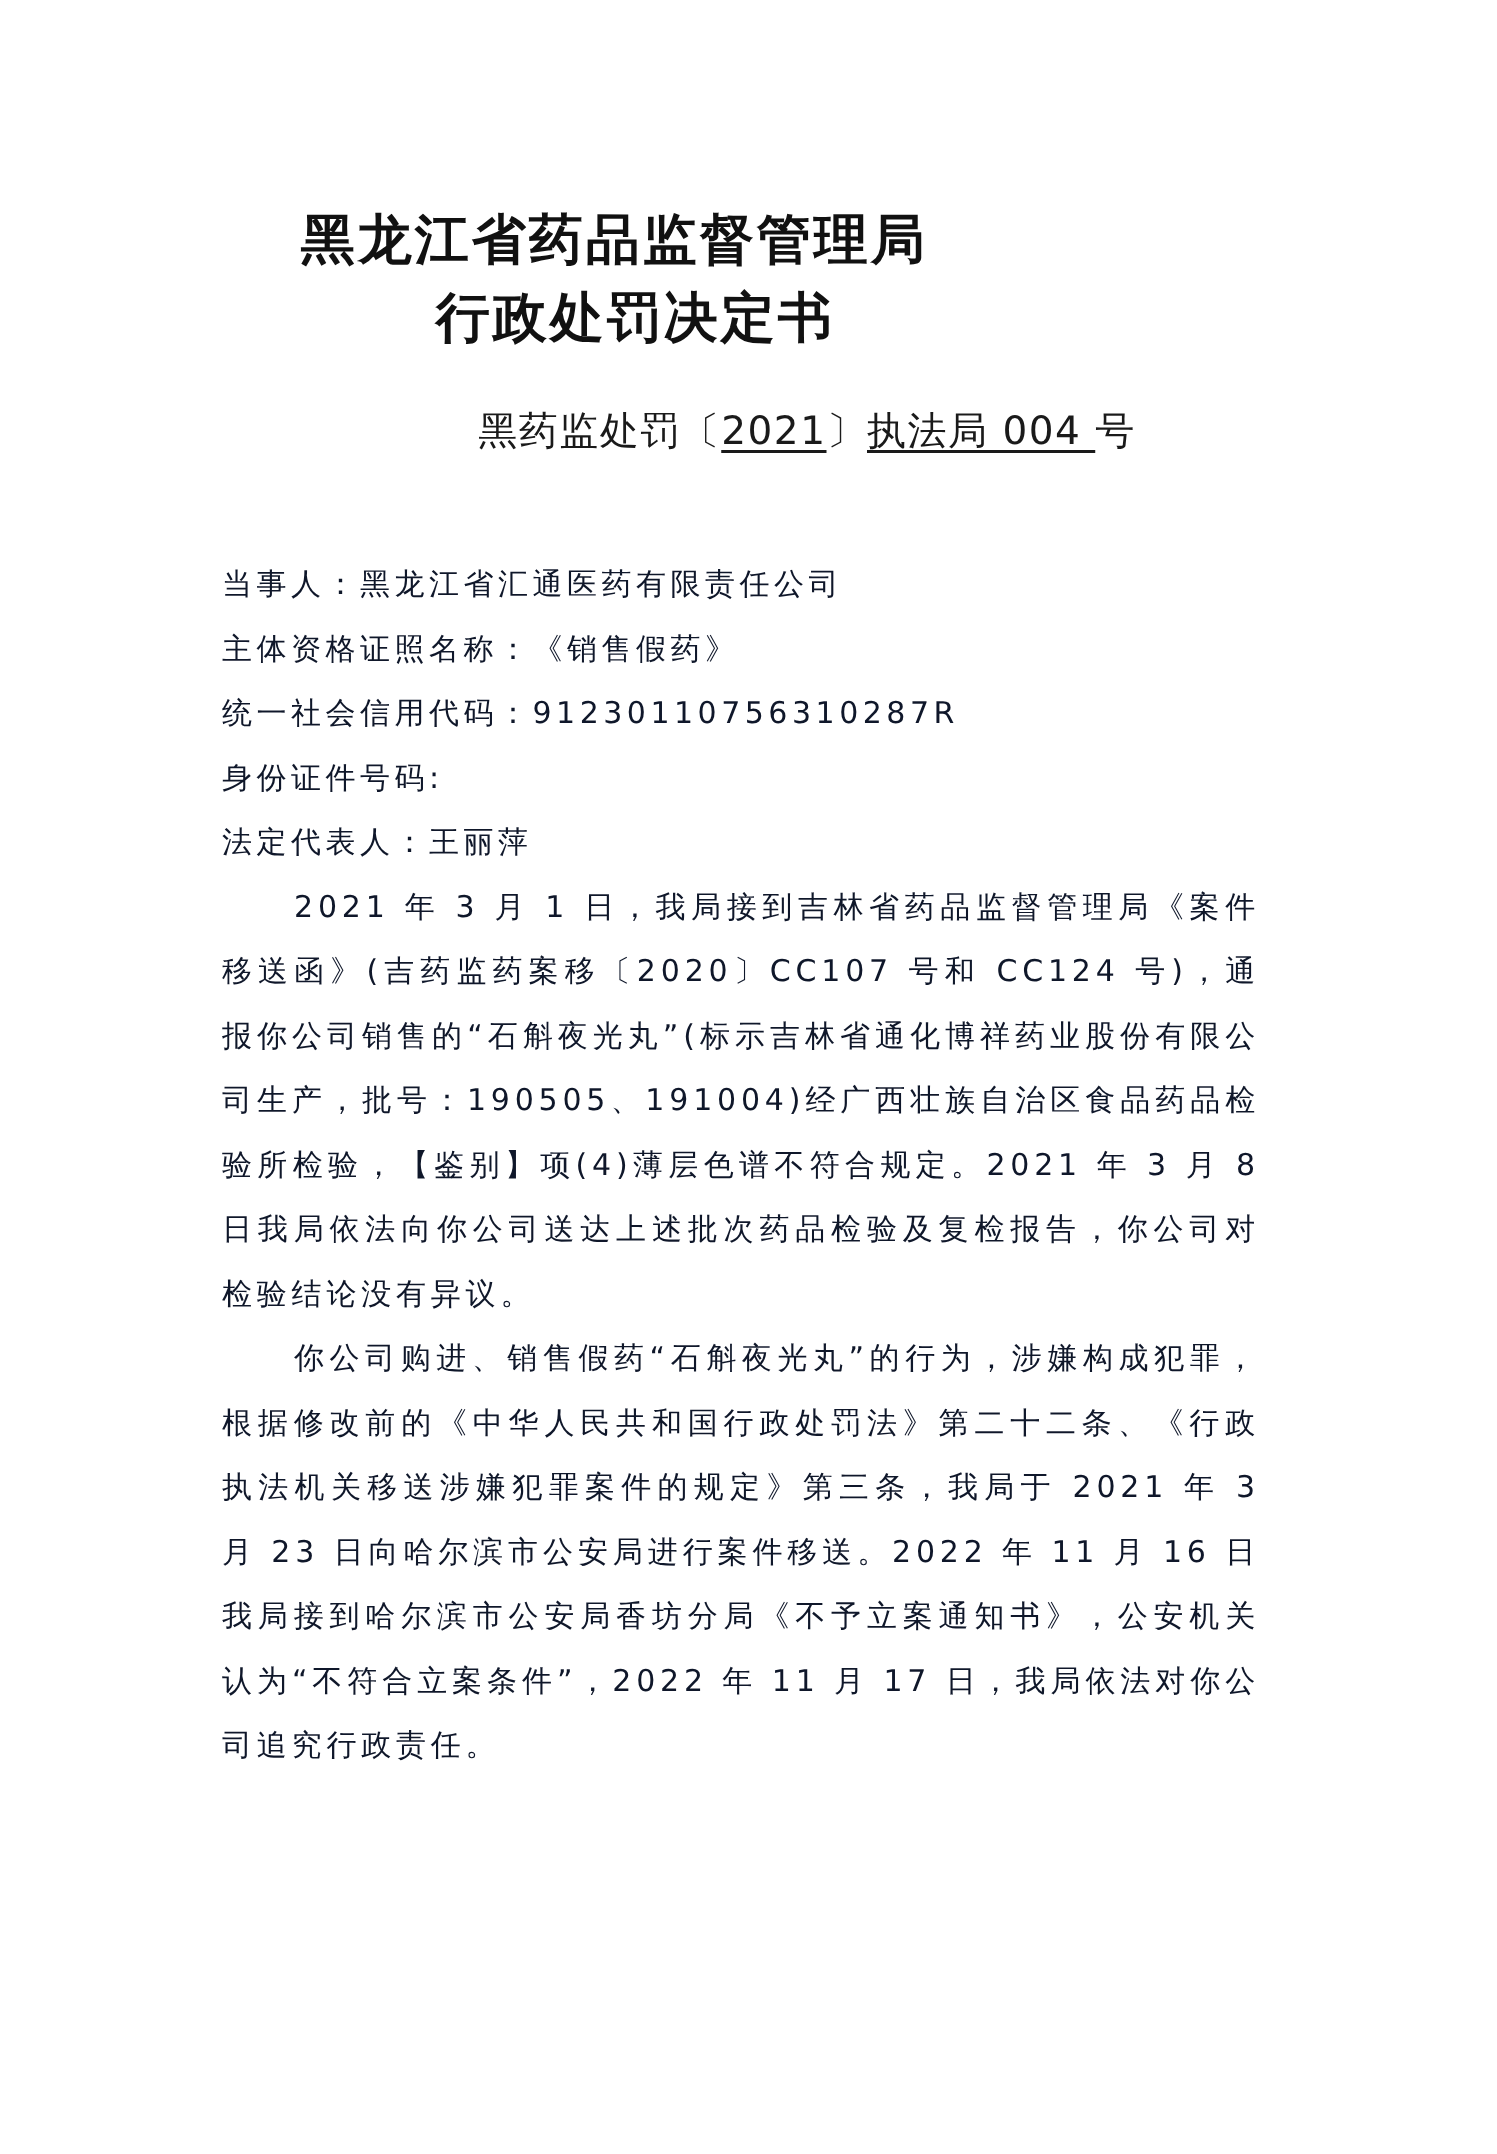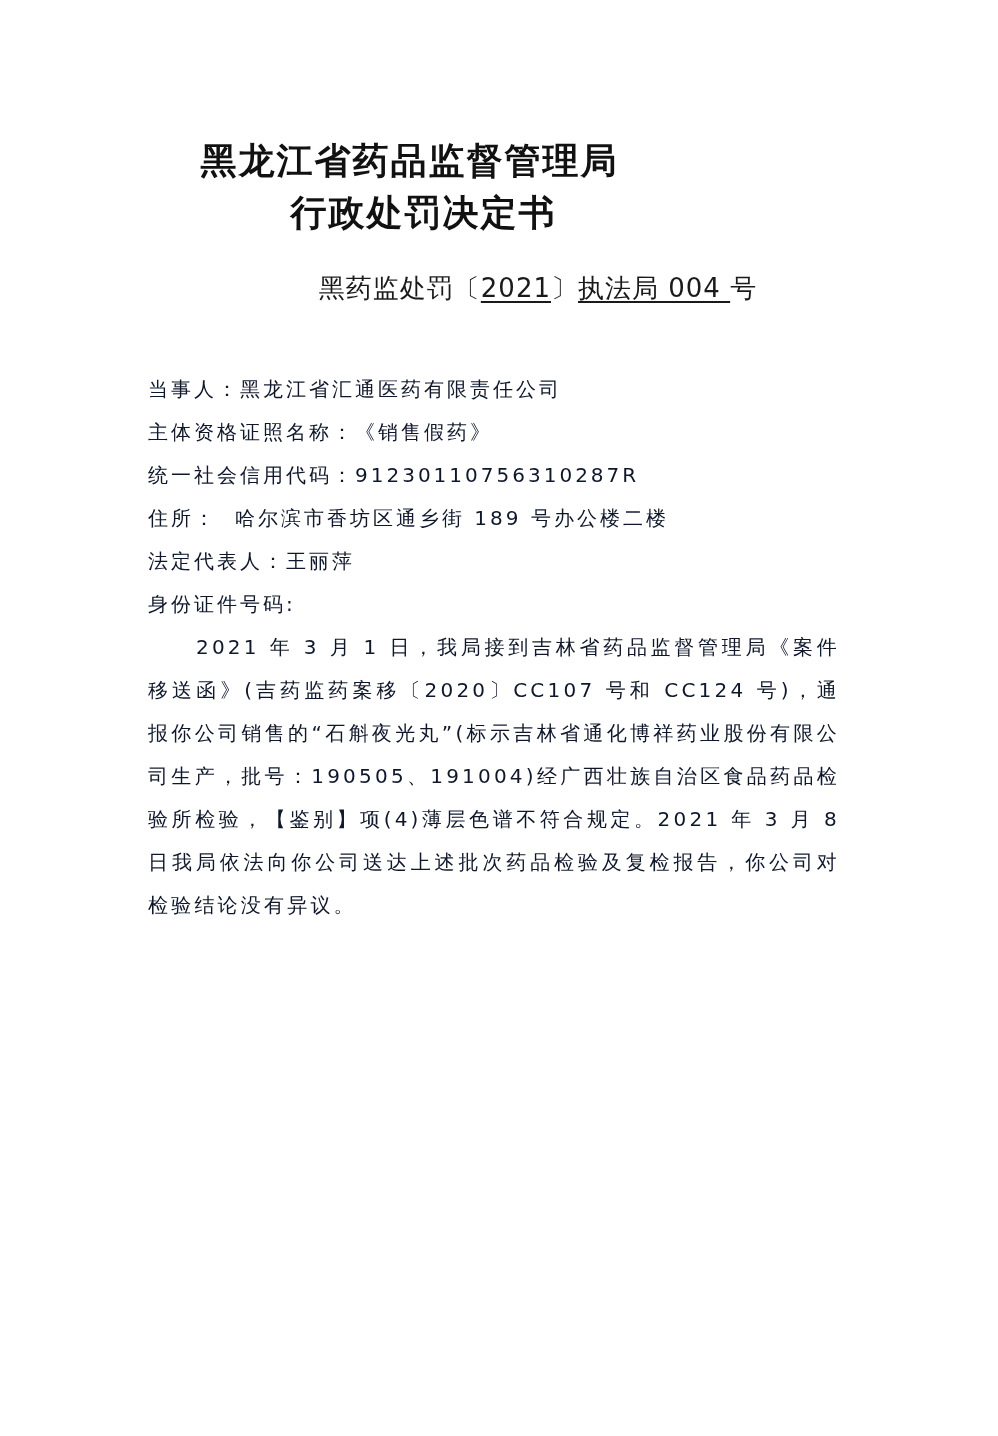--- a/index.html
+++ b/index.html
@@ -86,20 +86,20 @@
 
   <div class="title l1">黑龙江省药品监督管理局</div>
   <div class="title l2">行政处罚决定书</div>
 
   <div class="docno"><span>黑药监处罚〔</span><span class="u">2021</span><span>〕</span><span class="u">执法局 004 </span><span>号</span></div>
 
   <div class="body">
     <div class="field"><span>当事人：</span><span>黑龙江省汇通医药有限责任公司</span></div>
     <div class="field"><span>主体资格证照名称：</span><span>《销售假药》</span></div>
     <div class="field"><span>统一社会信用代码：</span><span>91230110756310287R</span></div>
-    <div class="field"><span>住所：</span><span class="v-gap"></span><span>哈尔滨市香坊区通乡街 189 号办公楼二楼</span></div>
+    <div class="field"><span>身份证件号码:</span><span></span></div>
     <div class="field"><span>法定代表人：</span><span>王丽萍</span></div>
-    <div class="field"><span>身份证件号码:</span><span></span></div>
 
     <p class="para p1">2021 年 3 月 1 日，我局接到吉林省药品监督管理局《案件移送函》(吉药监药案移〔2020〕CC107 号和 CC124 号)，通报你公司销售的“石斛夜光丸”(标示吉林省通化博祥药业股份有限公司生产，批号：190505、191004)经广西壮族自治区食品药品检验所检验，【鉴别】项(4)薄层色谱不符合规定。2021 年 3 月 8 日我局依法向你公司送达上述批次药品检验及复检报告，你公司对检验结论没有异议。</p>
+    <p class="para">你公司购进、销售假药“石斛夜光丸”的行为，涉嫌构成犯罪，根据修改前的《中华人民共和国行政处罚法》第二十二条、《行政执法机关移送涉嫌犯罪案件的规定》第三条，我局于 2021 年 3 月 23 日向哈尔滨市公安局进行案件移送。2022 年 11 月 16 日我局接到哈尔滨市公安局香坊分局《不予立案通知书》，公安机关认为“不符合立案条件”，2022 年 11 月 17 日，我局依法对你公司追究行政责任。</p>
   </div>
 
 </div>
 
 </body></html>

